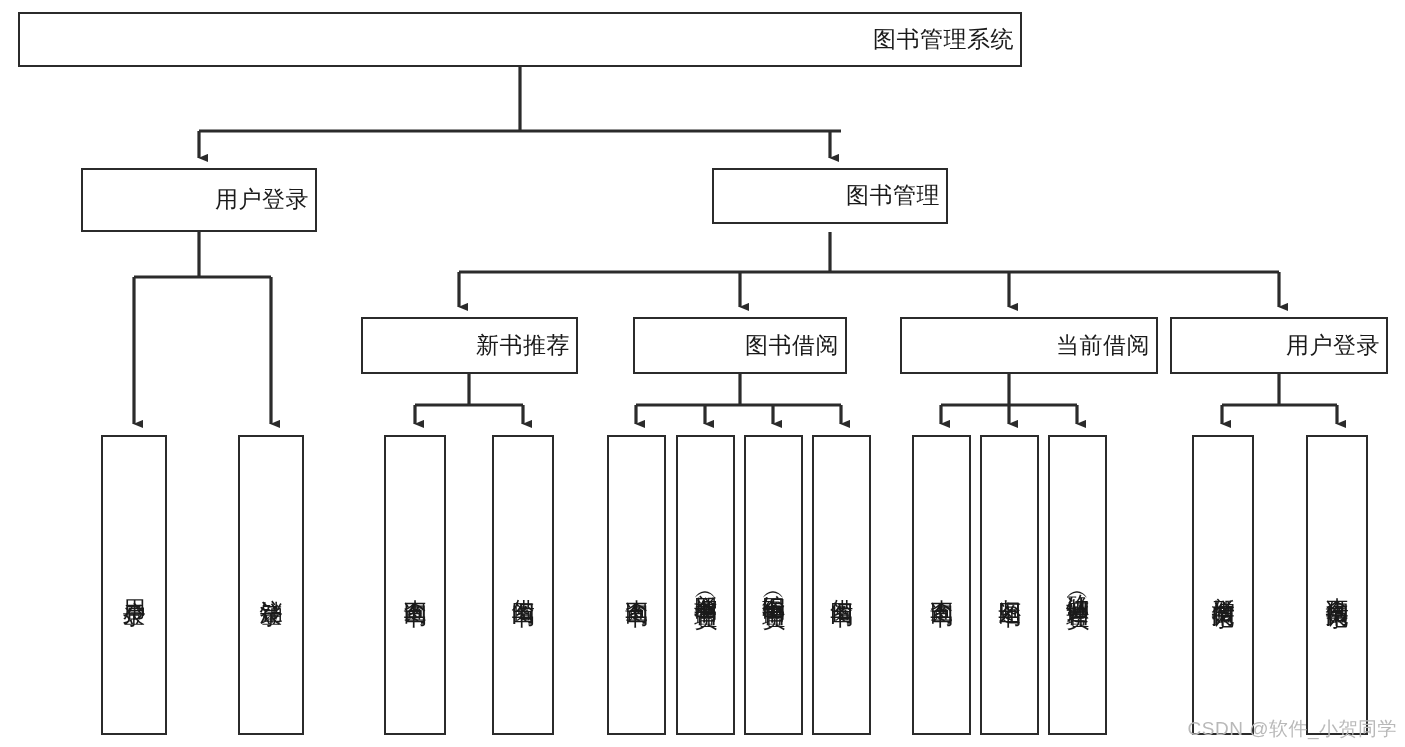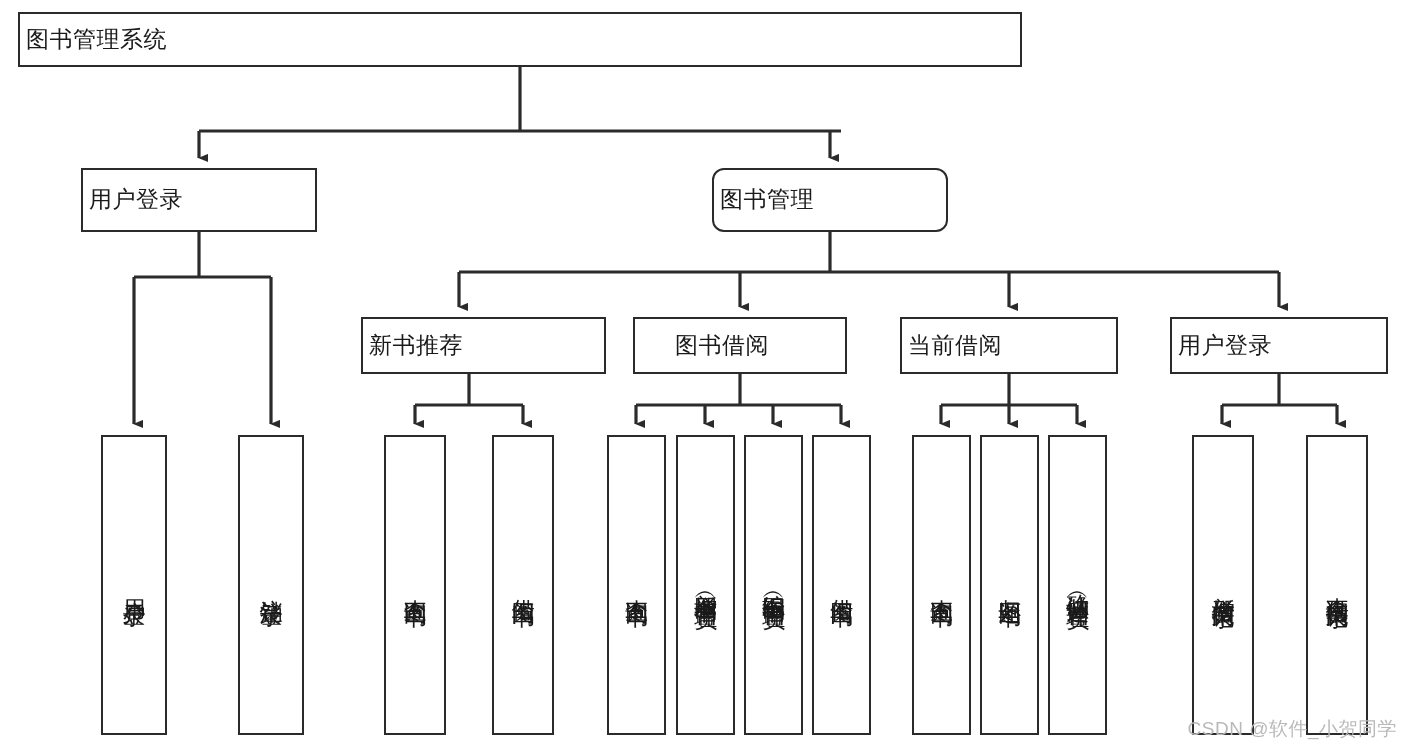--- a/index.html
+++ b/index.html
@@ -25,21 +25,21 @@
     height: 747px;
     pointer-events: none;
   }
   .node {
     position: absolute;
     box-sizing: border-box;
     border: 2.4px solid #2b2b2b;
     background: #ffffff;
     display: flex;
     align-items: center;
-    justify-content: flex-start;
+    justify-content: flex-end;
     color: #1a1a1a;
     letter-spacing: 0.5px;
   }
   .node.h {
     font-size: 23px;
     line-height: 1.1;
     padding: 0 6px;
     white-space: nowrap;
   }
   .node.v {
@@ -124,31 +124,31 @@
     </g>
   </svg>
 
   <div class="node h" style="left:18px; top:12px; width:1004px; height:55px;">
     <span>图书管理系统</span>
   </div>
 
   <div class="node h" style="left:81px; top:168px; width:236px; height:64px;">
     <span>用户登录</span>
   </div>
-  <div class="node h" style="left:712px; top:168px; width:236px; height:64px;border-radius:12px;">
+  <div class="node h" style="left:712px; top:168px; width:236px; height:56px;">
     <span>图书管理</span>
   </div>
 
-  <div class="node h" style="left:361px; top:317px; width:245px; height:57px;">
+  <div class="node h" style="left:361px; top:317px; width:217px; height:57px;">
     <span>新书推荐</span>
   </div>
   <div class="node h" style="left:633px; top:317px; width:214px; height:57px;padding-left:40px;">
     <span>图书借阅</span>
   </div>
-  <div class="node h" style="left:900px; top:317px; width:218px; height:57px;">
+  <div class="node h" style="left:900px; top:317px; width:258px; height:57px;">
     <span>当前借阅</span>
   </div>
   <div class="node h" style="left:1170px; top:317px; width:218px; height:57px;">
     <span>用户登录</span>
   </div>
 
   <div class="node v" style="left:101px; top:435px; width:66px; height:300px;">
     <span>用户登录</span>
   </div>
   <div class="node v" style="left:238px; top:435px; width:66px; height:300px;">

